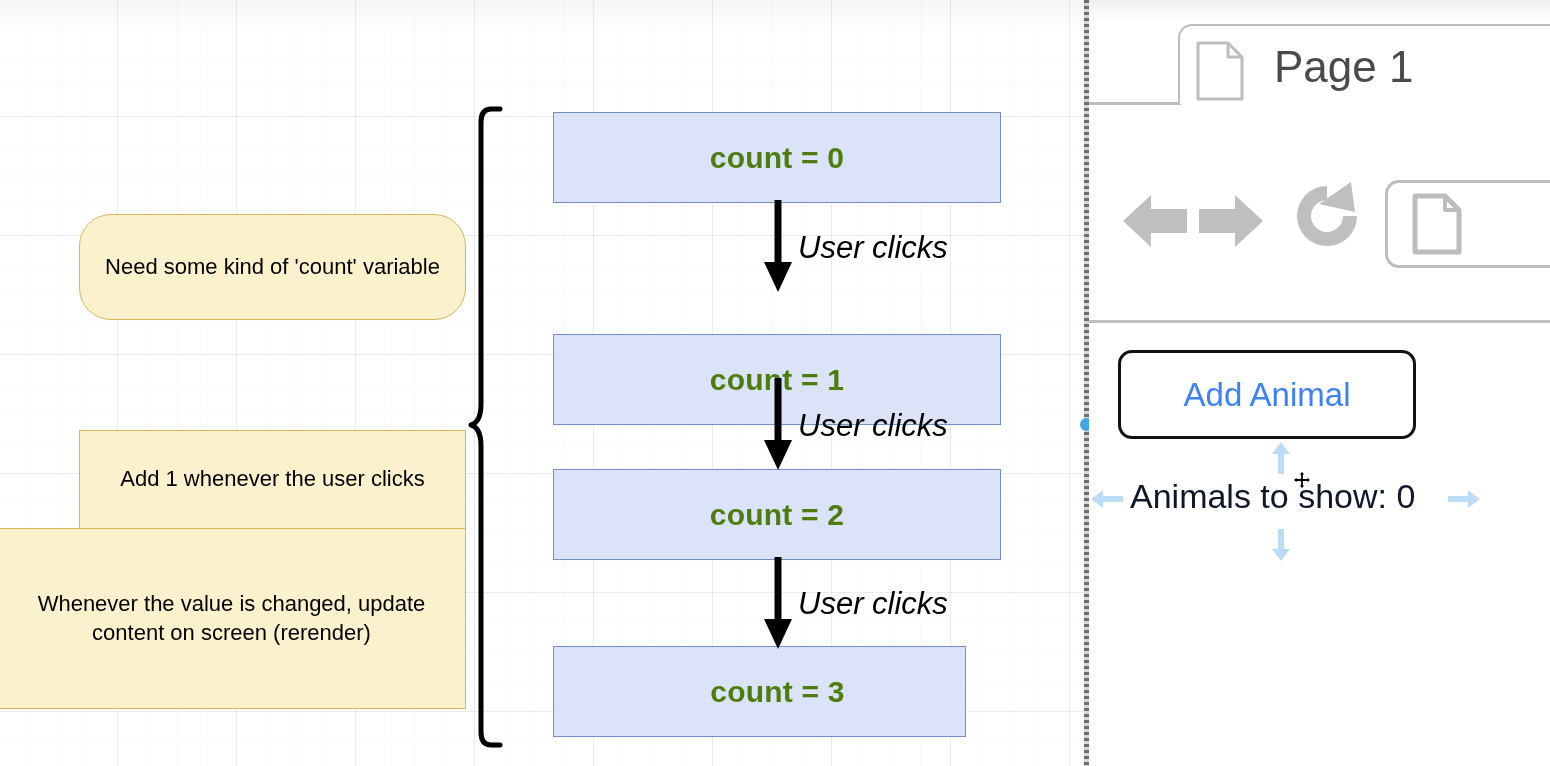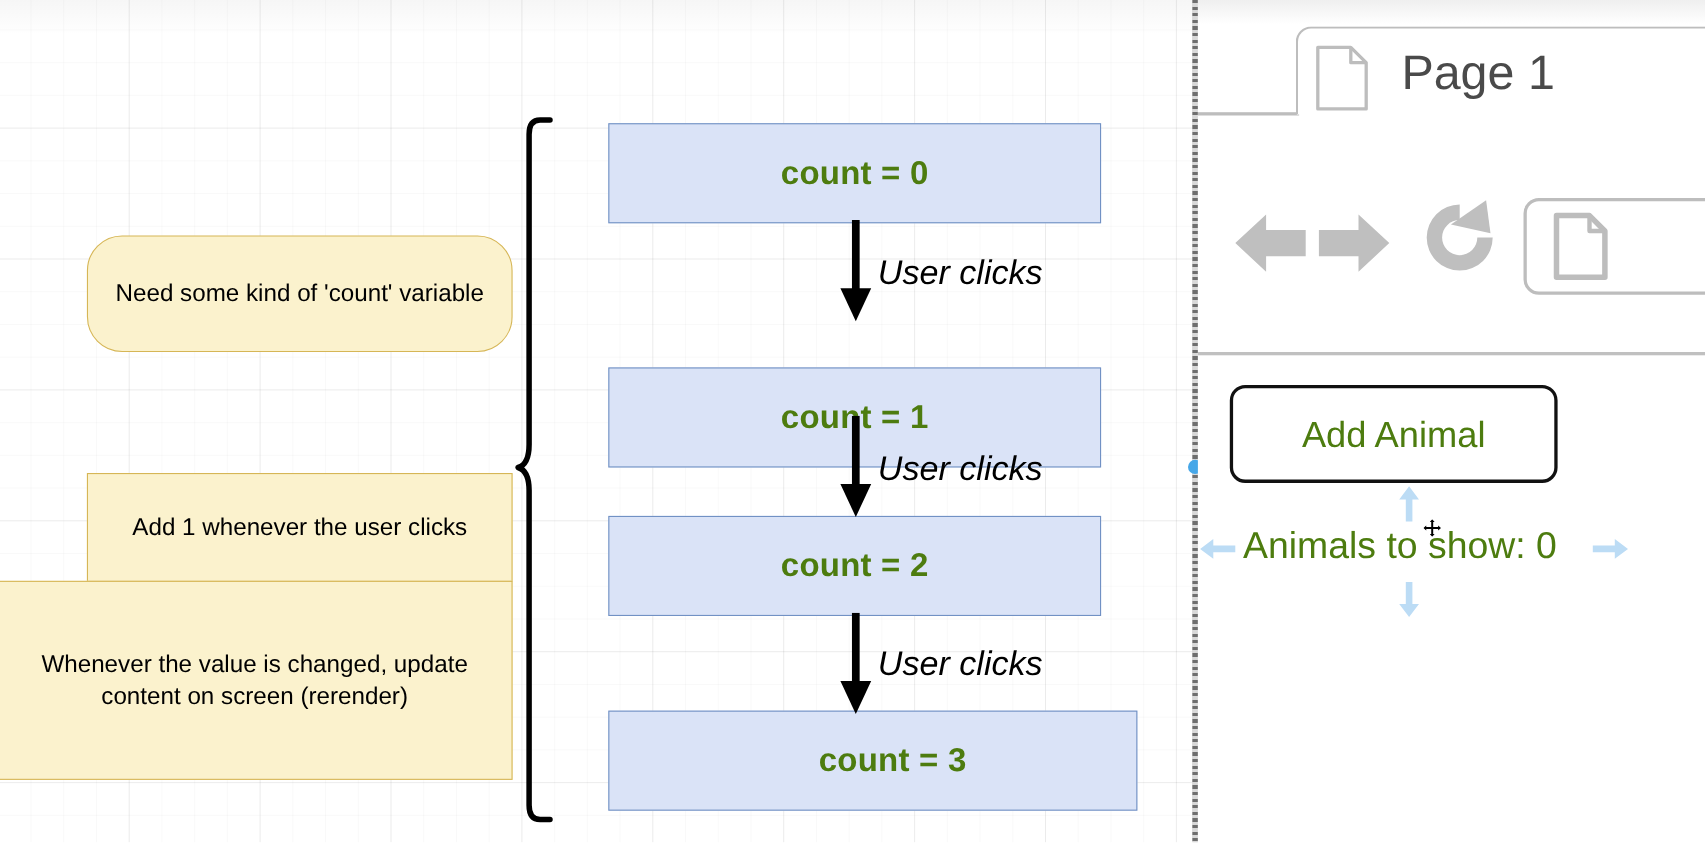--- a/index.html
+++ b/index.html
@@ -193,29 +193,29 @@
     width: 298px;
     height: 89px;
     border: 3px solid #111111;
     border-radius: 14px;
     box-sizing: border-box;
     background: #ffffff;
     display: flex;
     align-items: center;
     justify-content: center;
     font-size: 33px;
-    color: #4d7c0f;
+    color: #3b82f6;
   }
 
   #animals-label {
     position: absolute;
     left: 41px;
     top: 477px;
     font-size: 34px;
-    color: #4d7c0f;
+    color: #0f172a;
     white-space: nowrap;
   }
 
   .conn-arrow { position: absolute; }
   .conn-arrow svg { display: block; }
 
   #move-cursor {
     position: absolute;
     left: 205px;
     top: 472px;
@@ -253,21 +253,21 @@
     </div>
 
     <div class="flow-box" style="left:553px; top:290px; width:448px; height:91px;margin-top:44px;">
       <span>count = 1</span>
     </div>
 
     <div class="flow-box" style="left:553px; top:469px; width:448px; height:91px;">
       <span>count = 2</span>
     </div>
 
-    <div class="flow-box" style="left:553px; top:646px; width:481px; height:91px;padding-left:36px;">
+    <div class="flow-box" style="left:553px; top:646px; width:413px; height:91px;padding-left:36px;">
       <span>count = 3</span>
     </div>
 
     <svg style="position:absolute; left:760px; top:200px; width:36px; height:94px;" viewBox="0 0 36 94" xmlns="http://www.w3.org/2000/svg">
       <line x1="18" y1="0" x2="18" y2="68" stroke="#000" stroke-width="7"></line>
       <polygon points="18,92 4,62 32,62" fill="#000"></polygon>
     </svg>
 
     <svg style="position:absolute; left:760px; top:378px; width:36px; height:94px;" viewBox="0 0 36 94" xmlns="http://www.w3.org/2000/svg">
       <line x1="18" y1="0" x2="18" y2="68" stroke="#000" stroke-width="7"></line>

